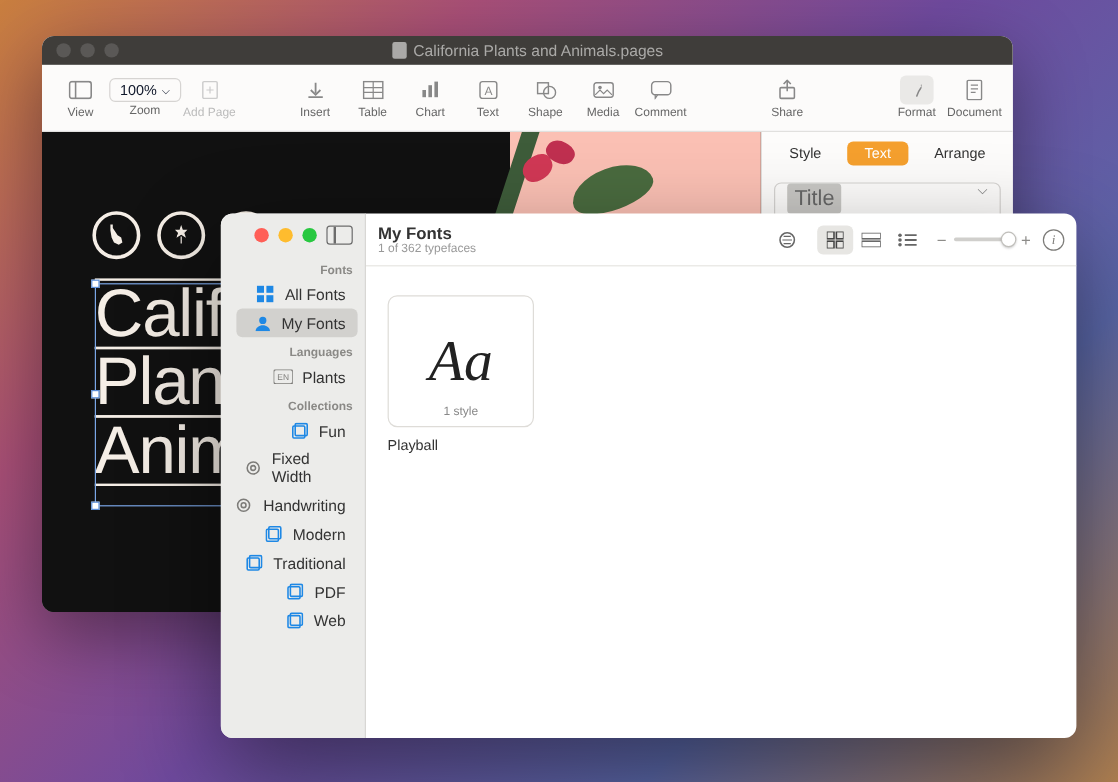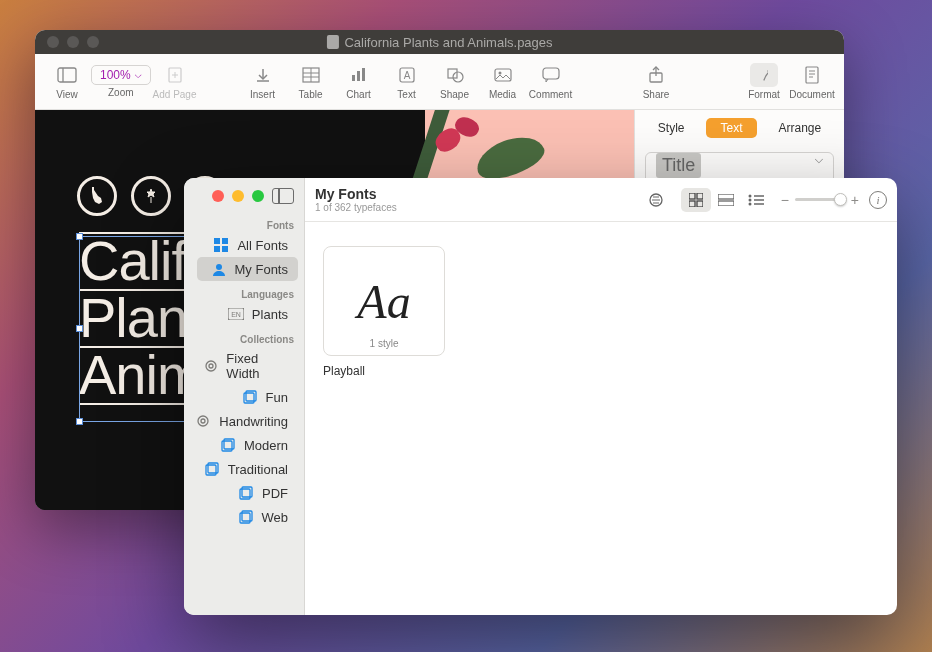--- a/index.html
+++ b/index.html
@@ -10,21 +10,21 @@
   .pages-titlebar { height: 24px; background: #3f3d3a; display: flex; align-items: center; position: relative; }
   .traffic-lights { display: flex; gap: 8px; padding-left: 12px; }
   .traffic-lights .dot { width: 12px; height: 12px; border-radius: 50%; background: #5a5856; }
   .pages-title { position: absolute; left: 50%; transform: translateX(-50%); display: flex; align-items: center; gap: 6px; color: #aaa9a7; font-size: 13px; }
   .pages-title .doc-ico { width: 12px; height: 14px; background: #aaa9a7; border-radius: 2px; }
 
   .pages-toolbar { height: 56px; background: #fcfbfa; border-bottom: 1px solid #e1e0de; display: flex; align-items: center; padding: 0 8px; }
   .tb-item { display: flex; flex-direction: column; align-items: center; gap: 2px; min-width: 48px; font-size: 10px; color: #666; }
   .tb-item.dim { color: #bbb; }
   .tb-item .ico-box { width: 28px; height: 24px; display: flex; align-items: center; justify-content: center; }
-  .tb-zoom { border: 1px solid #d6d4d2; border-radius: 5px; padding: 2px 8px; font-size: 12px; color: #a21caf; display: flex; align-items: center; gap: 4px; }
+  .tb-zoom { border: 1px solid #d6d4d2; border-radius: 5px; padding: 2px 8px; font-size: 12px; color: #0f172a; display: flex; align-items: center; gap: 4px; }
   .tb-zoom .chev { font-size: 9px; }
   .tb-spacer { flex: 1; }
   .tb-format-btn { background: #eae9e7; border-radius: 5px; padding: 4px 10px; }
 
   .pages-body { display: flex; height: calc(100% - 80px); }
   .pages-canvas { flex: 1; background: #111; position: relative; overflow: hidden; }
   .canvas-dark { position: absolute; left: 0; top: 0; width: 390px; height: 420px; background: #111; }
   .canvas-pink { position: absolute; left: 390px; top: 0; width: 210px; height: 420px; background: #fbc0b4; }
   .flower-stem { position: absolute; left: 410px; top: -30px; width: 14px; height: 210px; background: #3e5c3a; border-radius: 8px; transform: rotate(18deg); transform-origin: top; }
   .flower-leaf { position: absolute; left: 440px; top: 30px; width: 70px; height: 35px; background: #4a6b3f; border-radius: 50% 50% 50% 50% / 60% 60% 40% 40%; transform: rotate(-20deg);}
@@ -341,36 +341,36 @@
           <svg width="16" height="12">
             <rect x="0" y="0" width="16" height="12" rx="2" fill="none" stroke="#7d7c79" stroke-width="1.2"></rect>
             <text x="8" y="9" font-size="7" text-anchor="middle" fill="#7d7c79">EN</text>
           </svg>
         </span>
       <span>Plants</span>
     </div>
 
     <div class="fb-section-label">Collections</div>
     <div class="fb-nav-item">
+      <span class="nav-ico ico-blue">
+          <svg width="14" height="14">
+            <rect x="1" y="3" width="10" height="10" rx="1" fill="none" stroke="#1e88e5" stroke-width="1.3"></rect>
+            <rect x="3" y="1" width="10" height="10" rx="1" fill="none" stroke="#1e88e5" stroke-width="1.3"></rect>
+          </svg>
+        </span>
+      <span>Fun</span>
+    </div>
+    <div class="fb-nav-item">
       <span class="nav-ico ico-gray">
           <svg width="14" height="14">
             <circle cx="7" cy="7" r="5" fill="none" stroke="#7d7c79" stroke-width="1.3"></circle>
             <circle cx="7" cy="7" r="2" fill="none" stroke="#7d7c79" stroke-width="1.3"></circle>
           </svg>
         </span>
       <span>Fixed Width</span>
-    </div>
-    <div class="fb-nav-item">
-      <span class="nav-ico ico-blue">
-          <svg width="14" height="14">
-            <rect x="1" y="3" width="10" height="10" rx="1" fill="none" stroke="#1e88e5" stroke-width="1.3"></rect>
-            <rect x="3" y="1" width="10" height="10" rx="1" fill="none" stroke="#1e88e5" stroke-width="1.3"></rect>
-          </svg>
-        </span>
-      <span>Fun</span>
     </div>
     <div class="fb-nav-item">
       <span class="nav-ico ico-gray">
           <svg width="14" height="14">
             <circle cx="7" cy="7" r="5" fill="none" stroke="#7d7c79" stroke-width="1.3"></circle>
             <circle cx="7" cy="7" r="2" fill="none" stroke="#7d7c79" stroke-width="1.3"></circle>
           </svg>
         </span>
       <span>Handwriting</span>
     </div>

